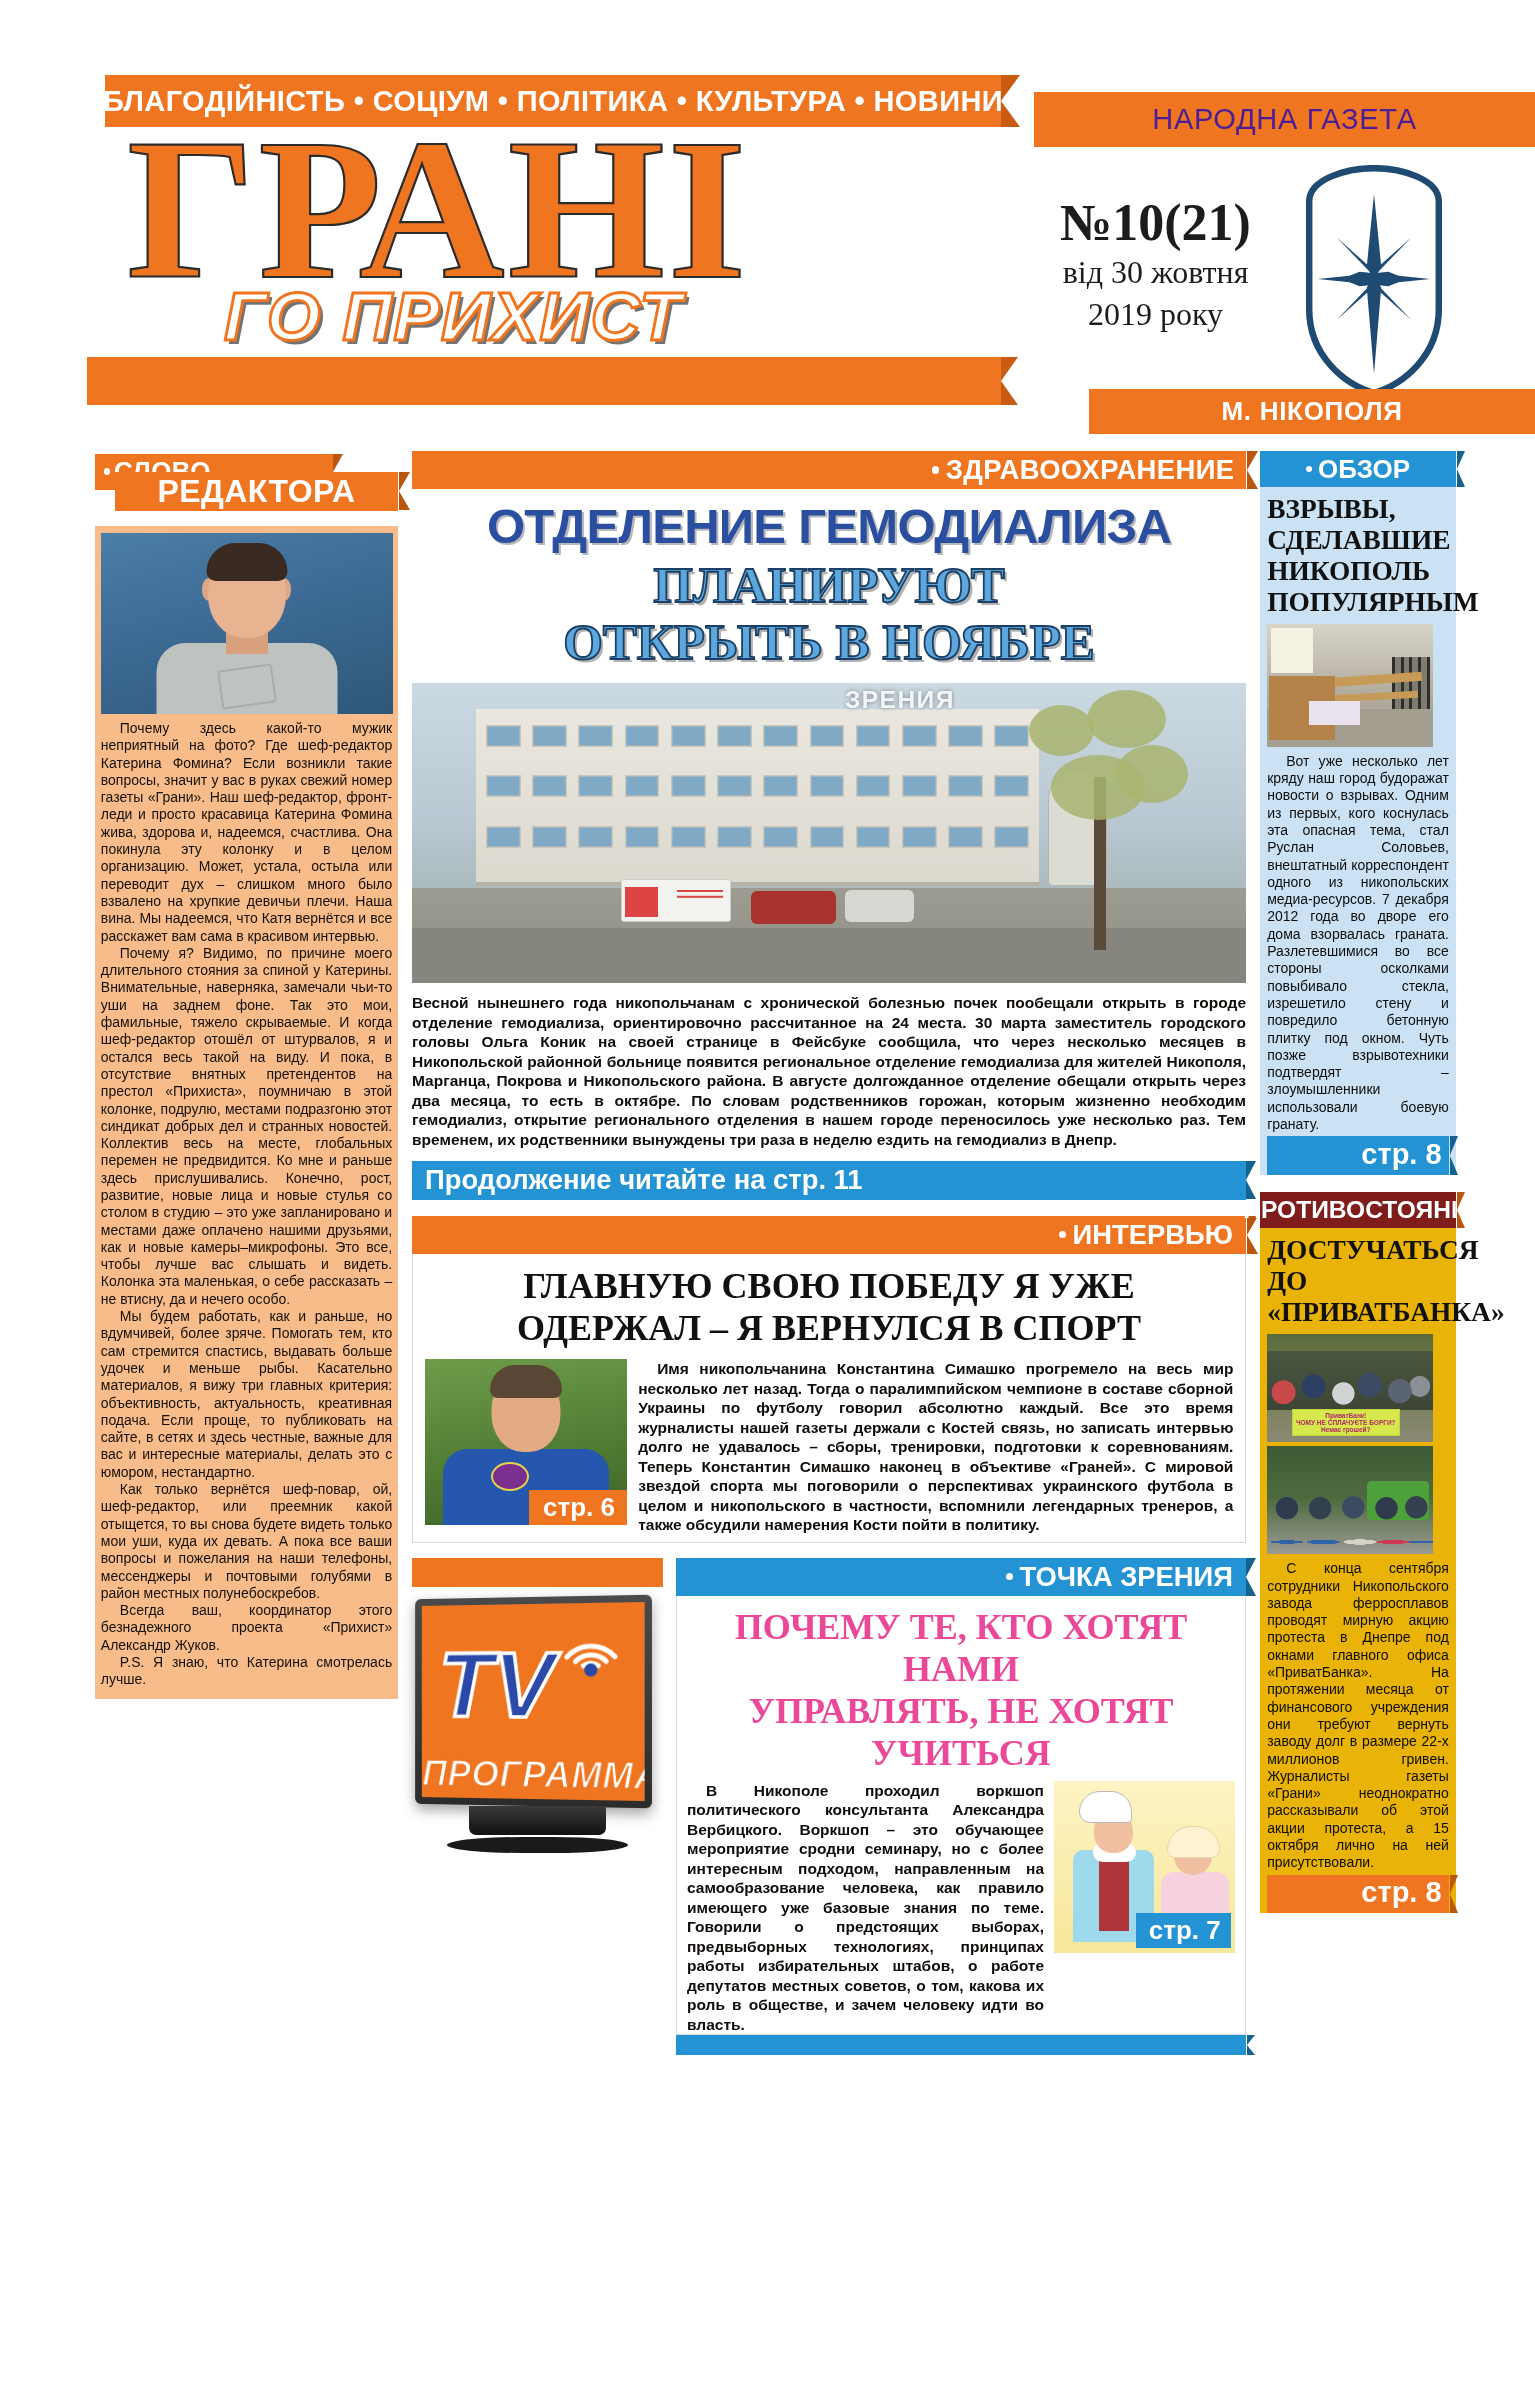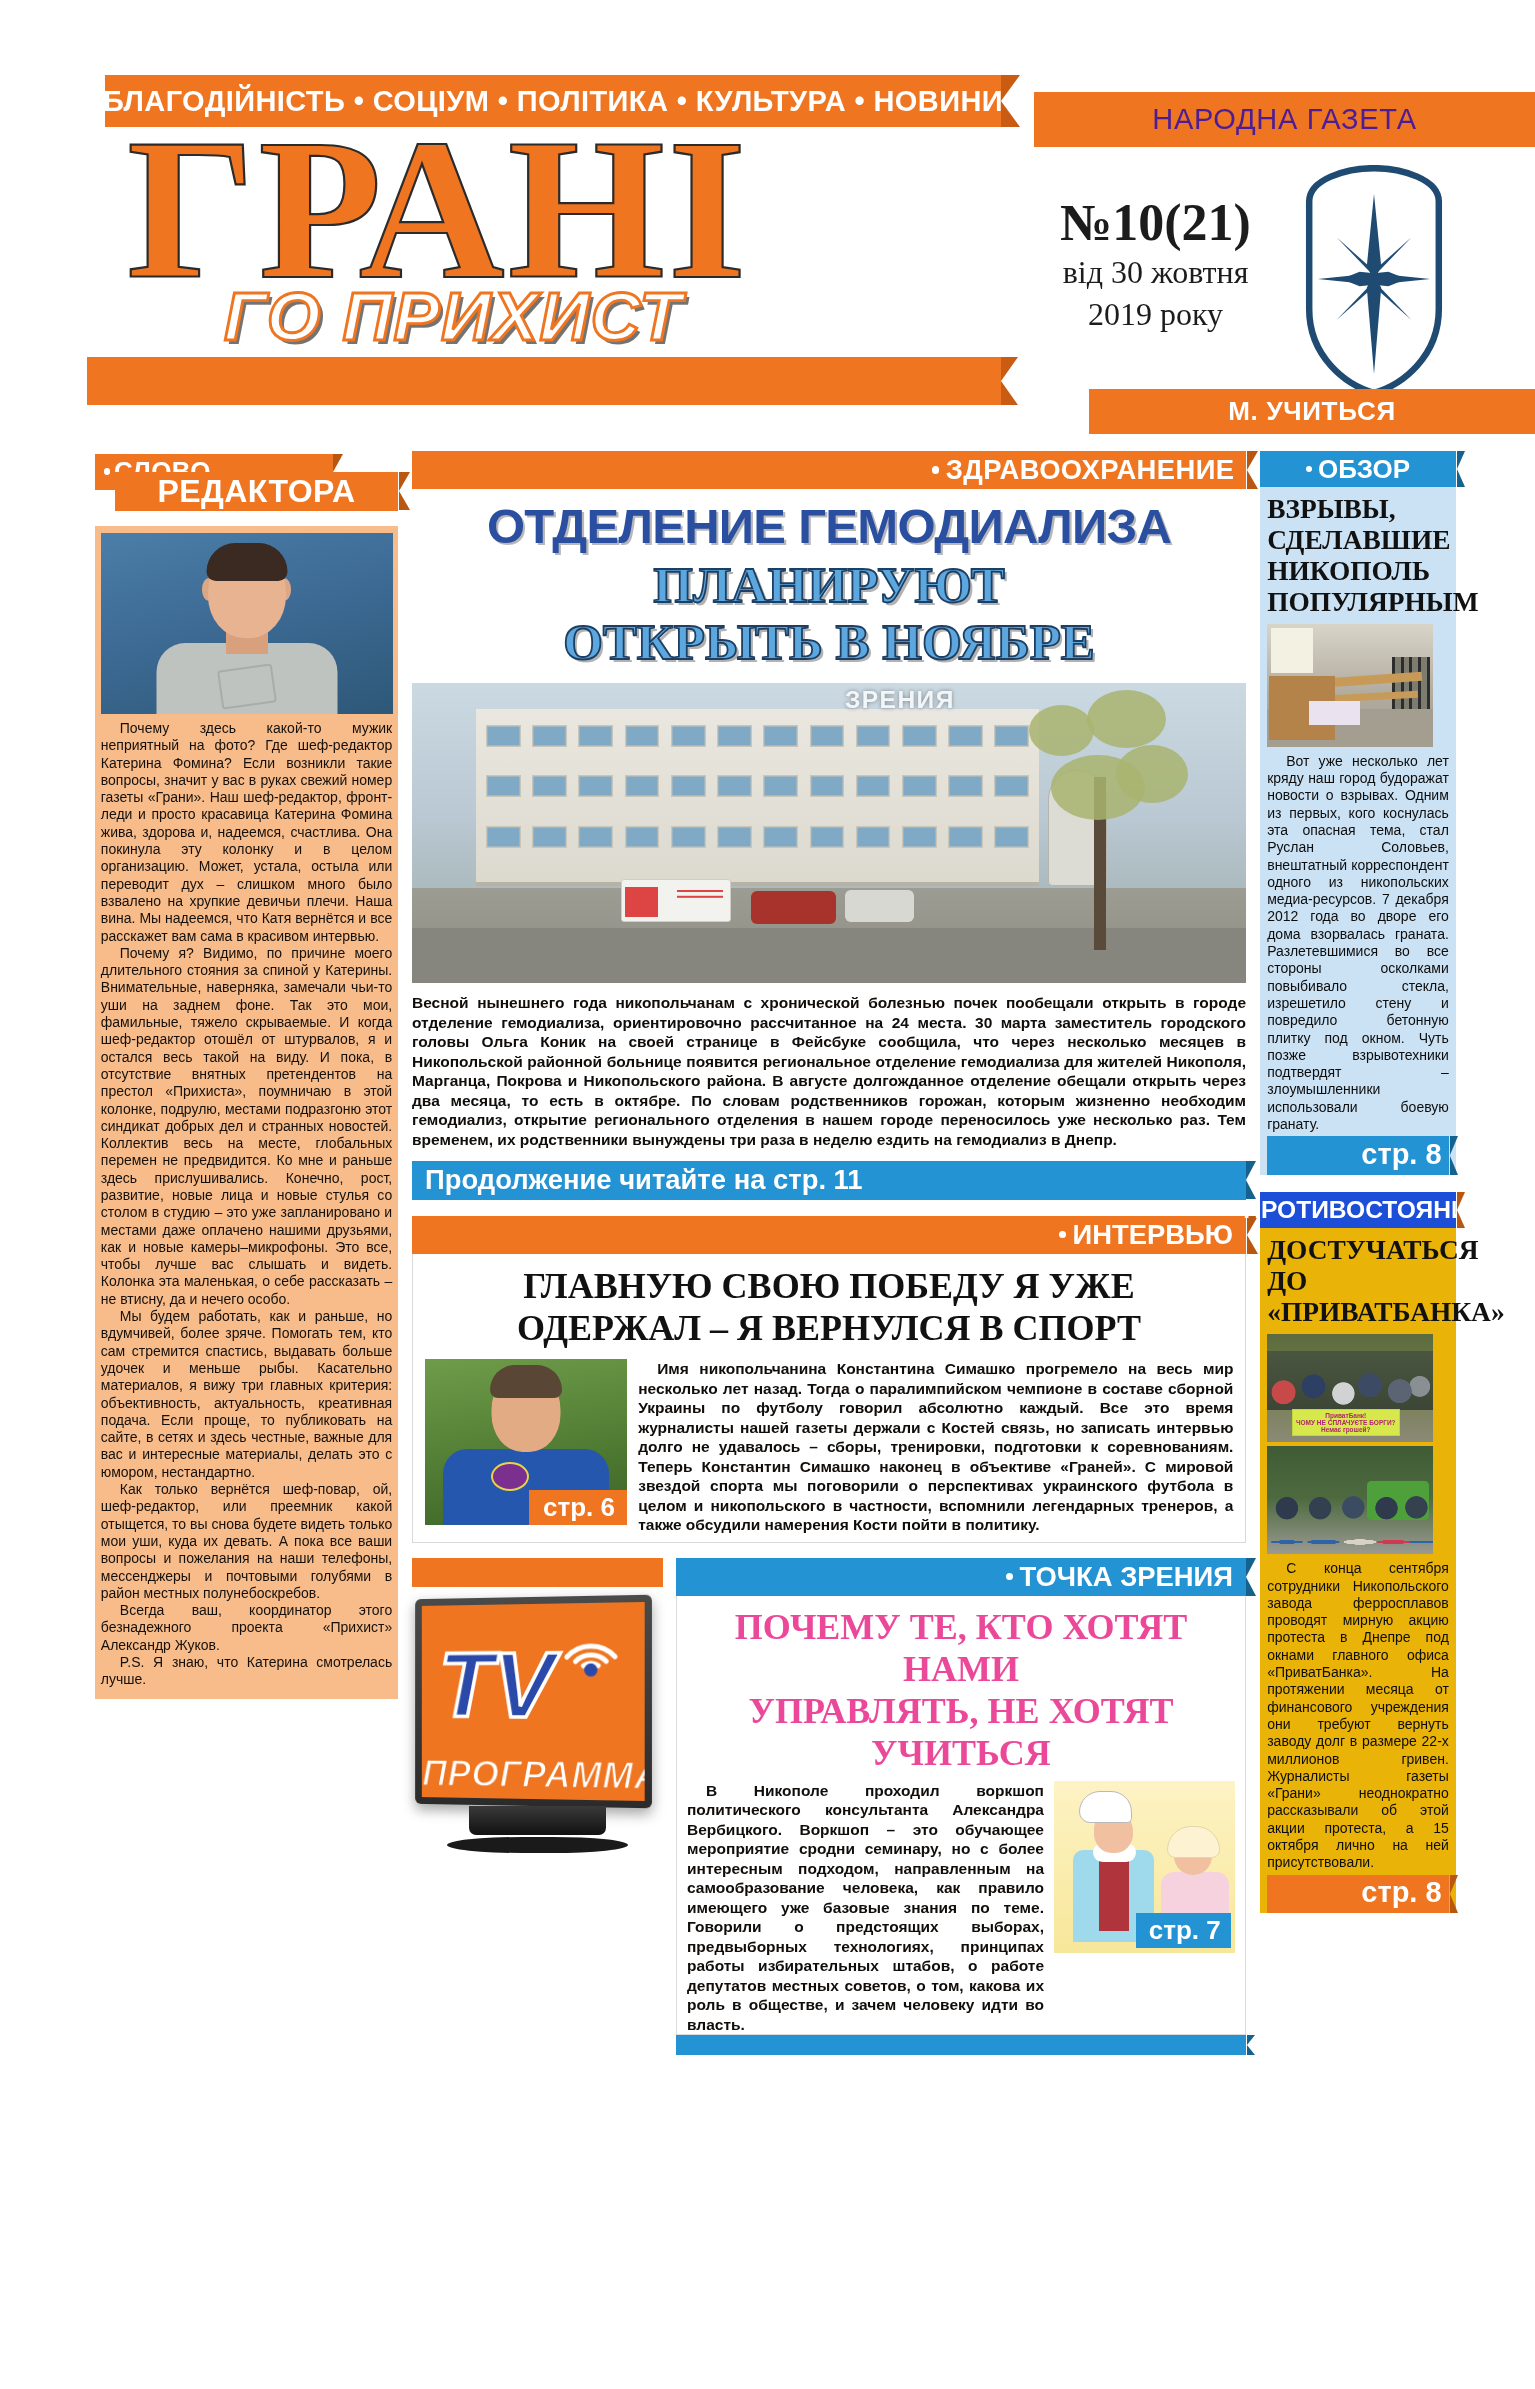--- a/index.html
+++ b/index.html
@@ -352,21 +352,21 @@
     text-align:right; color:#fff; font-weight:bold; font-size:29px;
     background:#2393D4; padding:1.4px 7.2px 4.3px 0; margin-top:2.9px; position:relative;
   }
   .str-badge-blue::after{
     content:""; position:absolute; right:-8.7px; top:0; bottom:0;
     border-top:19px solid #16628f; border-bottom:19px solid #16628f;
     border-right:8.7px solid transparent;
   }
 
   .protiv-tagbar {
-    margin-top:17.3px; position:relative; height:36px; background:#1d4ed8;
+    margin-top:17.3px; position:relative; height:36px; background:#7f1d1d;
     display:flex; align-items:center; justify-content:center;
   }
   .protiv-tagbar .tg{color:#fff;font-weight:bold;font-size:24.6px;display:flex;align-items:center;}
   .protiv-tagbar .tg .dot{width:6.5px;height:6.5px;border-radius:50%;background:#fff;margin-right:5.8px;}
   .protiv-tagbar::after{
     content:""; position:absolute; right:-8.7px; top:0;
     border-top:18px solid #b9560f; border-bottom:18px solid #b9560f;
     border-right:8.7px solid transparent;
   }
   .protiv-box { background:#eab308; padding:7.2px 7.2px 0 7.2px; }
@@ -457,21 +457,21 @@
           <polygon points="178,158 80,148 55,158 80,168"></polygon>
           <polygon points="48,100 104,150 112,160 96,150"></polygon>
           <polygon points="152,215 96,165 88,155 104,165"></polygon>
           <polygon points="152,100 96,150 88,160 104,150"></polygon>
           <polygon points="48,215 104,165 112,155 96,165"></polygon>
         </g>
       </svg>
     </div>
 
     <div class="city-bar">
-      <span class="txt">М. УЧИТЬСЯ</span>
+      <span class="txt">М. НІКОПОЛЯ</span>
     </div>
   </div>
 
   <div class="cols">
 
     <div class="col-left">
       <div class="editor-tag-wrap">
         <div class="editor-tag1">СЛОВО</div>
         <div class="editor-tag2">РЕДАКТОРА</div>
       </div>

